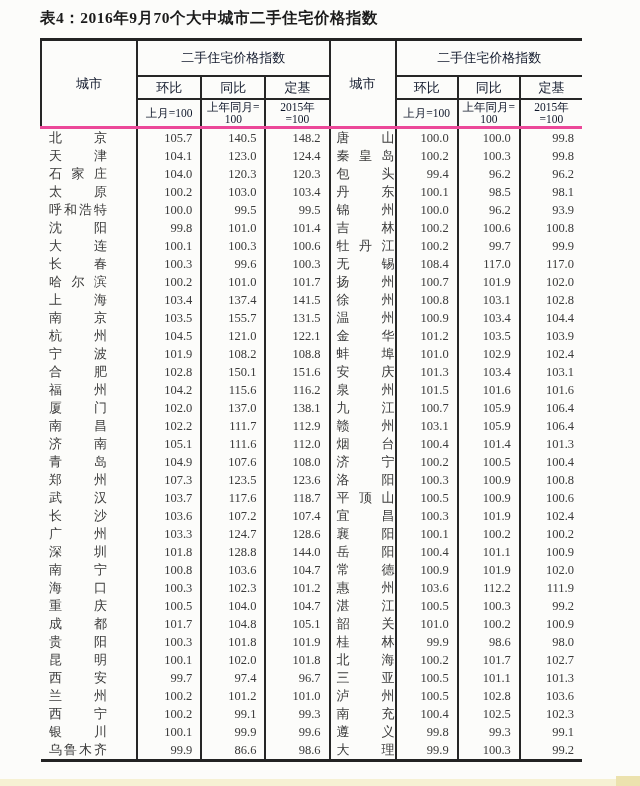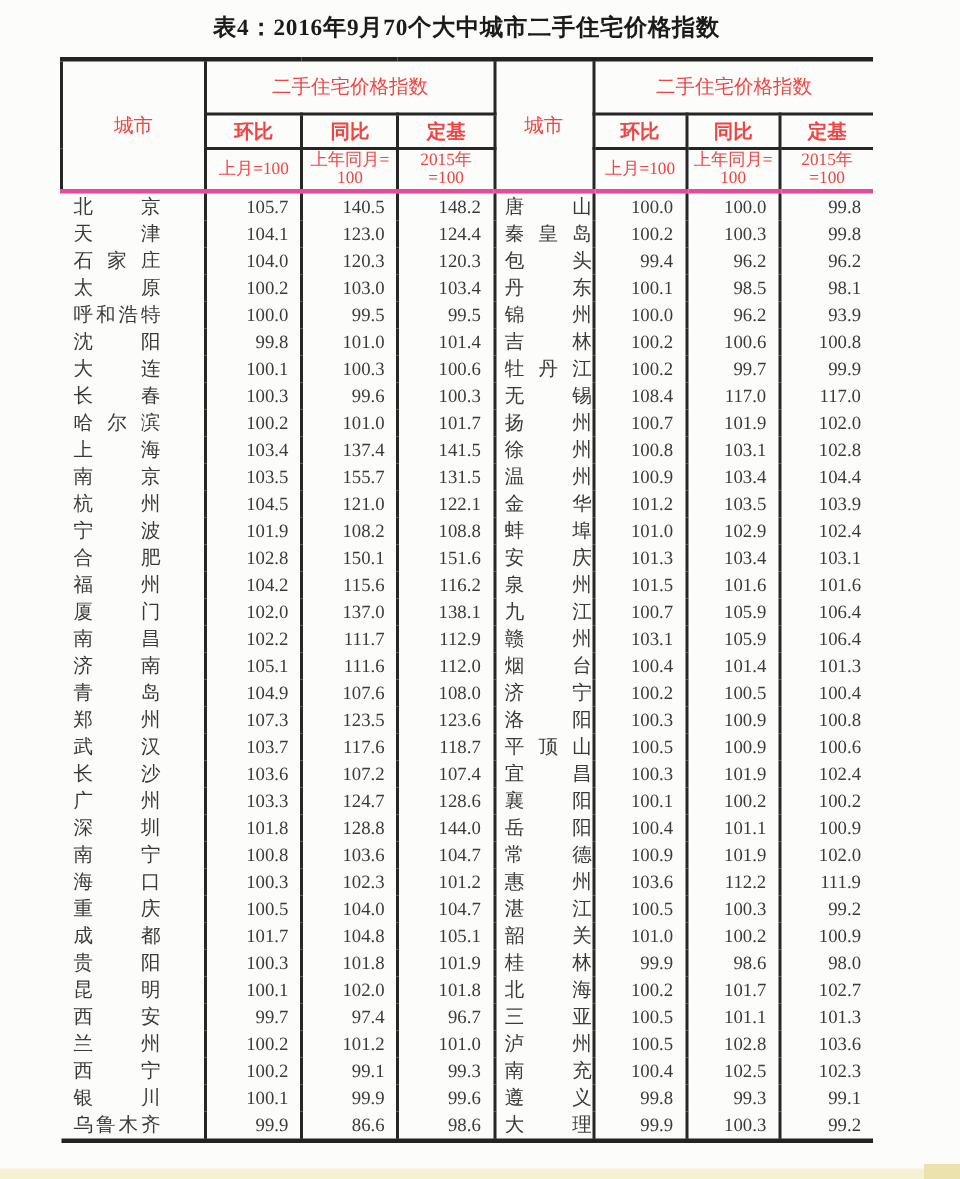--- a/index.html
+++ b/index.html
@@ -9,52 +9,51 @@
   }
   .page{
     position:relative;
     width:640px;height:786px;
     background:#fcfcfa;
     overflow:hidden;
   }
   .content{padding:6px 0 0 40px;}
   .title{
     width:542px;
-    text-align:center;
     font-size:15.5px;
     font-weight:bold;
     color:#1b1b1b;
     margin:2px 0 9px 0;
     letter-spacing:0.5px;
   }
   table.idx{
     table-layout:fixed;
     width:542px;
     border-collapse:collapse;
     border-top:3px solid #232323;
     border-bottom:3px solid #232323;
     color:#3a3a3a;
   }
   col.c-city-l{width:96px;}
   col.c-num{width:64px;}
   col.c-city-r{width:66px;}
   col.c-num-r{width:62px;}
   th,td{padding:0;font-weight:normal;}
-  th{color:#ef4444;}
+  th{color:#0f172a;}
   
   thead th,tbody td{border-right:2px solid #262626;}
   thead tr th:last-child{border-right:none;}
   tbody tr td:last-child{border-right:none;}
   
   th.city-head{font-size:13px;}
   th.city-head-left{border-left:2px solid #262626;}
   thead th{border-bottom:2px solid #262626;}
   thead th.city-head,thead tr.r3 th{border-bottom:3px solid #ec4899;}
   tr.r1 th{height:34px;font-size:13px;}
-  tr.r2 th{height:21px;font-size:13px;font-weight:bold;}
+  tr.r2 th{height:21px;font-size:13px;}
   tr.r3 th{height:26px;font-size:11.5px;line-height:12.5px;white-space:pre-line;}
   
   tbody td{height:18px;line-height:18px;font-size:12.5px;}
   td.num{text-align:right;padding-right:8px;}
   span.cityname{
     display:block;
     width:58px;
     margin-left:8px;
     font-size:13px;
     text-align:justify;

